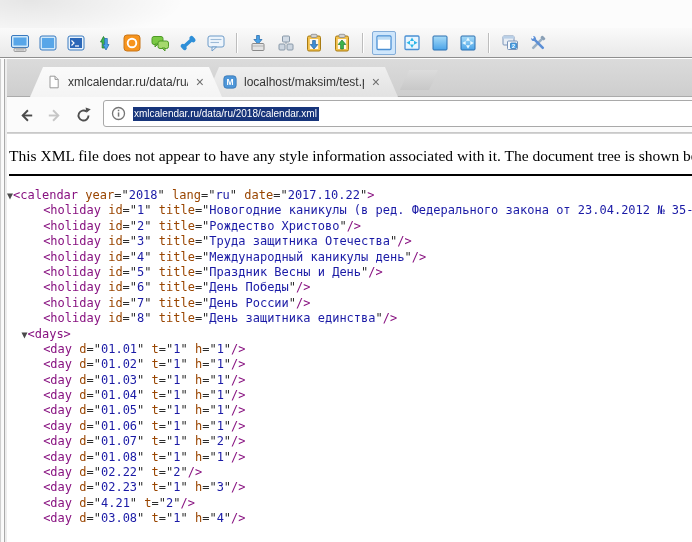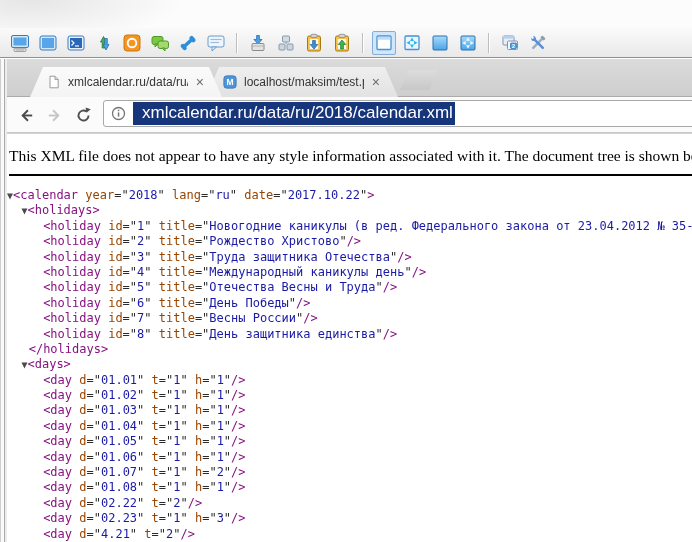--- a/index.html
+++ b/index.html
@@ -39,21 +39,21 @@
     clip-path:polygon(9px 0,100% 0,calc(100% - 9px) 100%,0 100%);
     filter:drop-shadow(0 0 1px rgba(0,0,0,.35));z-index:1;}
   
   .navbar{position:absolute;left:0;top:38px;width:692px;height:36px;background:#fbfbfb;
     border-bottom:1px solid #c9c9c9;box-sizing:border-box;}
   .navbtn{position:absolute;top:7px;width:22px;height:22px;display:flex;align-items:center;justify-content:center;}
   .navbtn svg{width:19px;height:19px;display:block;}
   .omnibox{position:absolute;left:103px;right:-6px;top:3px;height:27px;background:#fff;
     border:1px solid #a9a9a9;border-radius:3px;display:flex;align-items:center;padding-left:7px;box-sizing:border-box;}
   .omnibox .info{width:15px;height:15px;flex:0 0 auto;}
-  .url-text{margin-left:7px;font-size:17px;color:#fff;background:var(--sel);padding:1px 2px 2px 9px;white-space:nowrap;}
+  .url-text{margin-left:7px;font-size:10px;color:#fff;background:var(--sel);padding:1px 2px 2px 1px;white-space:nowrap;}
   
   .content{position:absolute;left:0;top:75px;width:692px;height:408px;background:#fff;overflow:hidden;}
   .notice{font-family:"Liberation Serif",serif;font-size:15.5px;color:#000;margin:13px 0 0 9px;white-space:nowrap;overflow:hidden;}
   .divider{border:0;border-top:2px solid #000;margin:9px 0 0 9px;}
   .xml{margin-top:12px;padding-left:7px;font-family:"DejaVu Sans Mono",monospace;font-size:12px;line-height:15.4px;}
   .xline{white-space:pre;height:15.4px;}
   .xt{color:var(--xml-tag);text-align:center;}
   .xn{color:var(--xml-attr);margin-top:20px;}
   .xv{color:var(--xml-value);margin-top:28px;}
   .xp{color:var(--xml-punct);}
@@ -271,30 +271,28 @@
         </svg>
       <span class="url-text">xmlcalendar.ru/data/ru/2018/calendar.xml</span>
     </div>
   </div>
 
   <div class="content">
     <div class="notice">This XML file does not appear to have any style information associated with it. The document tree is shown below.</div>
     <hr class="divider">
     <div class="xml">
         <div class="xline"><span class="xa">▼</span><span class="xt">&lt;calendar</span> <span class="xn">year</span><span class="xp">="</span><span class="xv">2018</span><span class="xp">"</span> <span class="xn">lang</span><span class="xp">="</span><span class="xv">ru</span><span class="xp">"</span> <span class="xn">date</span><span class="xp">="</span><span class="xv">2017.10.22</span><span class="xp">"</span><span class="xt">&gt;</span></div>
-        <div class="xline">  <span class="xa">▼</span><span class="xt">&lt;holidays</span><span class="xt">&gt;</span></div>
         <div class="xline">     <span class="xt">&lt;holiday</span> <span class="xn">id</span><span class="xp">="</span><span class="xv">1</span><span class="xp">"</span> <span class="xn">title</span><span class="xp">="</span><span class="xv">Новогодние каникулы (в ред. Федерального закона от 23.04.2012 № 35-ФЗ)</span></div>
         <div class="xline">     <span class="xt">&lt;holiday</span> <span class="xn">id</span><span class="xp">="</span><span class="xv">2</span><span class="xp">"</span> <span class="xn">title</span><span class="xp">="</span><span class="xv">Рождество Христово</span><span class="xp">"</span><span class="xt">/&gt;</span></div>
         <div class="xline">     <span class="xt">&lt;holiday</span> <span class="xn">id</span><span class="xp">="</span><span class="xv">3</span><span class="xp">"</span> <span class="xn">title</span><span class="xp">="</span><span class="xv">Труда защитника Отечества</span><span class="xp">"</span><span class="xt">/&gt;</span></div>
         <div class="xline">     <span class="xt">&lt;holiday</span> <span class="xn">id</span><span class="xp">="</span><span class="xv">4</span><span class="xp">"</span> <span class="xn">title</span><span class="xp">="</span><span class="xv">Международный каникулы день</span><span class="xp">"</span><span class="xt">/&gt;</span></div>
-        <div class="xline">     <span class="xt">&lt;holiday</span> <span class="xn">id</span><span class="xp">="</span><span class="xv">5</span><span class="xp">"</span> <span class="xn">title</span><span class="xp">="</span><span class="xv">Отечества Весны и Труда</span><span class="xp">"</span><span class="xt">/&gt;</span></div>
+        <div class="xline">     <span class="xt">&lt;holiday</span> <span class="xn">id</span><span class="xp">="</span><span class="xv">5</span><span class="xp">"</span> <span class="xn">title</span><span class="xp">="</span><span class="xv">Праздник Весны и День</span><span class="xp">"</span><span class="xt">/&gt;</span></div>
         <div class="xline">     <span class="xt">&lt;holiday</span> <span class="xn">id</span><span class="xp">="</span><span class="xv">6</span><span class="xp">"</span> <span class="xn">title</span><span class="xp">="</span><span class="xv">День Победы</span><span class="xp">"</span><span class="xt">/&gt;</span></div>
-        <div class="xline">     <span class="xt">&lt;holiday</span> <span class="xn">id</span><span class="xp">="</span><span class="xv">7</span><span class="xp">"</span> <span class="xn">title</span><span class="xp">="</span><span class="xv">Весны России</span><span class="xp">"</span><span class="xt">/&gt;</span></div>
+        <div class="xline">     <span class="xt">&lt;holiday</span> <span class="xn">id</span><span class="xp">="</span><span class="xv">7</span><span class="xp">"</span> <span class="xn">title</span><span class="xp">="</span><span class="xv">День России</span><span class="xp">"</span><span class="xt">/&gt;</span></div>
         <div class="xline">     <span class="xt">&lt;holiday</span> <span class="xn">id</span><span class="xp">="</span><span class="xv">8</span><span class="xp">"</span> <span class="xn">title</span><span class="xp">="</span><span class="xv">День защитника единства</span><span class="xp">"</span><span class="xt">/&gt;</span></div>
-        <div class="xline">   <span class="xt">&lt;/holidays&gt;</span></div>
         <div class="xline">  <span class="xa">▼</span><span class="xt">&lt;days</span><span class="xt">&gt;</span></div>
         <div class="xline">     <span class="xt">&lt;day</span> <span class="xn">d</span><span class="xp">="</span><span class="xv">01.01</span><span class="xp">"</span> <span class="xn">t</span><span class="xp">="</span><span class="xv">1</span><span class="xp">"</span> <span class="xn">h</span><span class="xp">="</span><span class="xv">1</span><span class="xp">"</span><span class="xt">/&gt;</span></div>
         <div class="xline">     <span class="xt">&lt;day</span> <span class="xn">d</span><span class="xp">="</span><span class="xv">01.02</span><span class="xp">"</span> <span class="xn">t</span><span class="xp">="</span><span class="xv">1</span><span class="xp">"</span> <span class="xn">h</span><span class="xp">="</span><span class="xv">1</span><span class="xp">"</span><span class="xt">/&gt;</span></div>
         <div class="xline">     <span class="xt">&lt;day</span> <span class="xn">d</span><span class="xp">="</span><span class="xv">01.03</span><span class="xp">"</span> <span class="xn">t</span><span class="xp">="</span><span class="xv">1</span><span class="xp">"</span> <span class="xn">h</span><span class="xp">="</span><span class="xv">1</span><span class="xp">"</span><span class="xt">/&gt;</span></div>
         <div class="xline">     <span class="xt">&lt;day</span> <span class="xn">d</span><span class="xp">="</span><span class="xv">01.04</span><span class="xp">"</span> <span class="xn">t</span><span class="xp">="</span><span class="xv">1</span><span class="xp">"</span> <span class="xn">h</span><span class="xp">="</span><span class="xv">1</span><span class="xp">"</span><span class="xt">/&gt;</span></div>
         <div class="xline">     <span class="xt">&lt;day</span> <span class="xn">d</span><span class="xp">="</span><span class="xv">01.05</span><span class="xp">"</span> <span class="xn">t</span><span class="xp">="</span><span class="xv">1</span><span class="xp">"</span> <span class="xn">h</span><span class="xp">="</span><span class="xv">1</span><span class="xp">"</span><span class="xt">/&gt;</span></div>
         <div class="xline">     <span class="xt">&lt;day</span> <span class="xn">d</span><span class="xp">="</span><span class="xv">01.06</span><span class="xp">"</span> <span class="xn">t</span><span class="xp">="</span><span class="xv">1</span><span class="xp">"</span> <span class="xn">h</span><span class="xp">="</span><span class="xv">1</span><span class="xp">"</span><span class="xt">/&gt;</span></div>
         <div class="xline">     <span class="xt">&lt;day</span> <span class="xn">d</span><span class="xp">="</span><span class="xv">01.07</span><span class="xp">"</span> <span class="xn">t</span><span class="xp">="</span><span class="xv">1</span><span class="xp">"</span> <span class="xn">h</span><span class="xp">="</span><span class="xv">2</span><span class="xp">"</span><span class="xt">/&gt;</span></div>
         <div class="xline">     <span class="xt">&lt;day</span> <span class="xn">d</span><span class="xp">="</span><span class="xv">01.08</span><span class="xp">"</span> <span class="xn">t</span><span class="xp">="</span><span class="xv">1</span><span class="xp">"</span> <span class="xn">h</span><span class="xp">="</span><span class="xv">1</span><span class="xp">"</span><span class="xt">/&gt;</span></div>
         <div class="xline">     <span class="xt">&lt;day</span> <span class="xn">d</span><span class="xp">="</span><span class="xv">02.22</span><span class="xp">"</span> <span class="xn">t</span><span class="xp">="</span><span class="xv">2</span><span class="xp">"</span><span class="xt">/&gt;</span></div>

